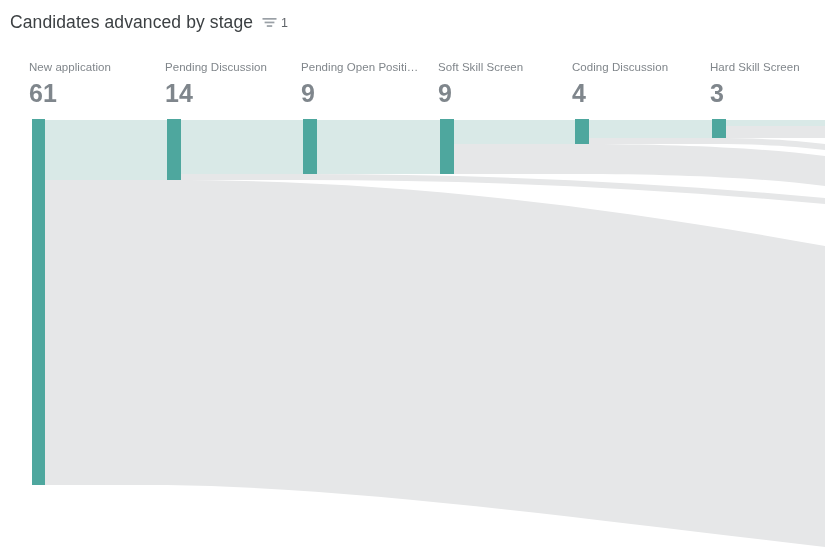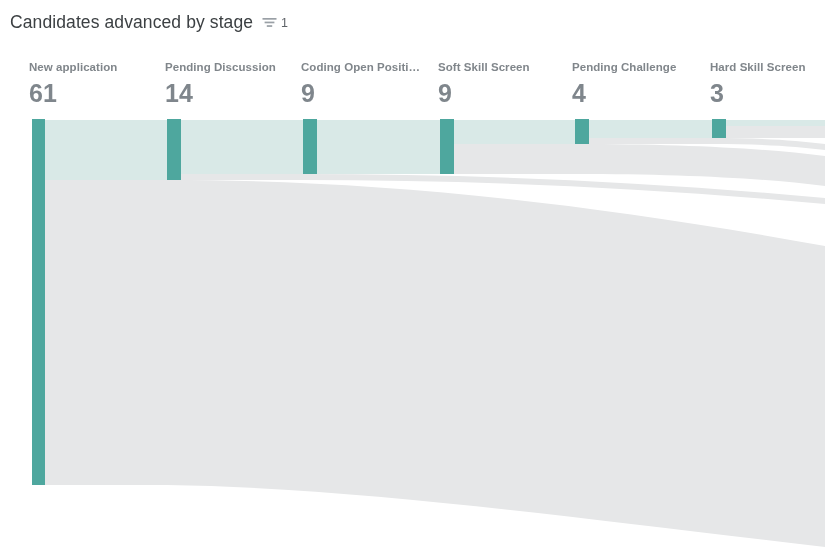--- a/index.html
+++ b/index.html
@@ -60,21 +60,20 @@
     height: 499px;
   }
   .node-label {
     position: absolute;
     font-size: 11.5px;
     color: #80868b;
     white-space: nowrap;
     overflow: hidden;
     text-overflow: ellipsis;
     letter-spacing: 0.05px;
-    font-weight: bold;
   }
   .node-value {
     position: absolute;
     font-size: 25px;
     color: #7f868c;
     font-weight: 700;
     letter-spacing: 0.2px;
     line-height: 1;
   }
   svg.sankey {
@@ -163,25 +162,25 @@
       <rect x="575" y="71" width="14" height="25" fill="#4EA79E"></rect>
       <rect x="712" y="71" width="14" height="19" fill="#4EA79E"></rect>
     </svg>
 
     <div class="node-label" style="left:29px; top:13px; max-width:125px;">New application</div>
     <div class="node-value" style="left:29px; top:33px;">61</div>
 
     <div class="node-label" style="left:165px; top:13px; max-width:128px;text-align:right;">Pending Discussion</div>
     <div class="node-value" style="left:165px; top:33px;">14</div>
 
-    <div class="node-label" style="left:301px; top:13px; max-width:124px;">Coding Open Positi…</div>
+    <div class="node-label" style="left:301px; top:13px; max-width:124px;">Pending Open Positi…</div>
     <div class="node-value" style="left:301px; top:33px;">9</div>
 
     <div class="node-label" style="left:438px; top:13px; max-width:128px;">Soft Skill Screen</div>
     <div class="node-value" style="left:438px; top:33px;">9</div>
 
-    <div class="node-label" style="left:572px; top:13px; max-width:130px;">Pending Challenge</div>
+    <div class="node-label" style="left:572px; top:13px; max-width:130px;">Coding Discussion</div>
     <div class="node-value" style="left:572px; top:33px;">4</div>
 
     <div class="node-label" style="left:710px; top:13px; max-width:112px;">Hard Skill Screen</div>
     <div class="node-value" style="left:710px; top:33px;">3</div>
   </div>
 </div>
 
 </body></html>

